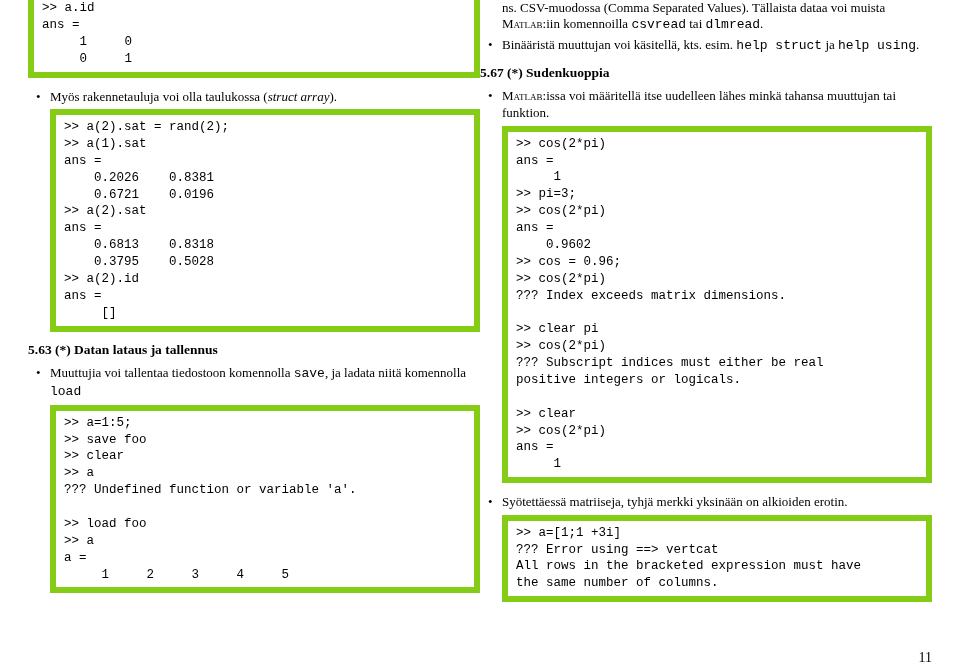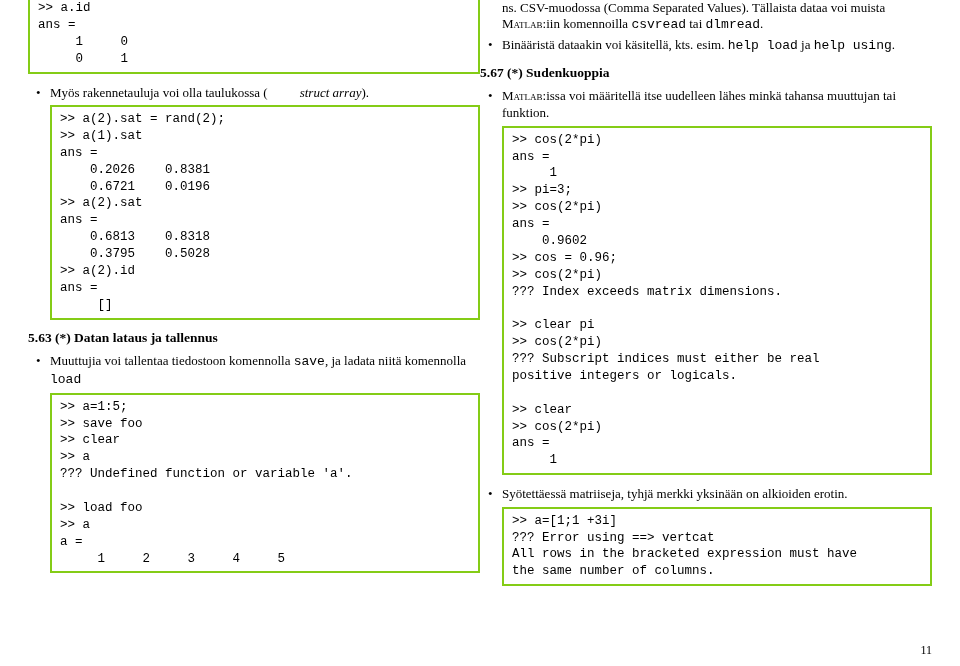--- a/index.html
+++ b/index.html
@@ -16,21 +16,21 @@
   .page {
     display: flex;
     padding: 0 28px 0 28px;
     justify-content: space-between;
   }
   .col {
     flex: 1;
     min-width: 0;
   }
   .codebox {
-    border: 2px solid #84cc16;
+    border: 6px solid #84cc16;
     padding: 4px 8px;
     margin: 4px 0 10px 0;
     font-family: "Courier New", monospace;
     font-size: 12.5px;
     white-space: pre;
     line-height: 1.35;
   }
   .codebox.first { border-top: none; margin-top: 0; padding-top: 0; }
   ul.bullets {
     list-style: none;
@@ -42,34 +42,34 @@
     padding-left: 22px;
     margin: 4px 0;
     line-height: 1.35;
   }
   ul.bullets > li::before {
     content: "•";
     position: absolute;
     left: 8px;
     top: 0;
   }
-  .italic { font-style: italic; margin-left: 32px; }
+  .italic { font-style: italic; }
   .tt { font-family: "Courier New", monospace; }
   .sc { font-variant: small-caps; }
   h3.section {
     font-size: 13.5px;
     font-weight: bold;
     margin: 10px 0 6px 0;
   }
   .indented-block { padding-left: 22px; }
   .pagenum {
     position: absolute;
-    bottom: 8px;
+    bottom: 0;
     right: 28px;
-    font-size: 12px;
+    font-size: 14px;
   }
 </style>
 </head>
 <body>
 
 <div class="page">
   <div class="col">
     <div class="codebox first">&gt;&gt; a.id
 ans =
      1     0
@@ -108,21 +108,21 @@
       </li>
     </ul>
   </div>
 
   <div class="col">
     <div class="indented-block">
       <span>ns. CSV-muodossa (Comma Separated Values). Tällaista dataa voi muista </span><span class="sc">Matlab</span><span>:iin komennoilla </span><span class="tt">csvread</span><span> tai </span><span class="tt">dlmread</span><span>.</span>
     </div>
     <ul class="bullets">
       <li>
-        <span>Binääristä dataakin voi käsitellä, kts. esim. </span><span class="tt">help load</span><span> ja </span><span class="tt">help using</span><span>.</span>
+        <span>Binääristä muuttujan voi käsitellä, kts. esim. </span><span class="tt">help struct</span><span> ja </span><span class="tt">help using</span><span>.</span>
       </li>
     </ul>
     <h3 class="section">5.67  (*) Sudenkuoppia</h3>
     <ul class="bullets">
       <li>
         <span class="sc">Matlab</span><span>:issa voi määritellä itse uudelleen lähes minkä tahansa muuttujan tai funktion.</span>
         <div class="codebox">&gt;&gt; cos(2*pi)
 ans =
      1
 &gt;&gt; pi=3;

